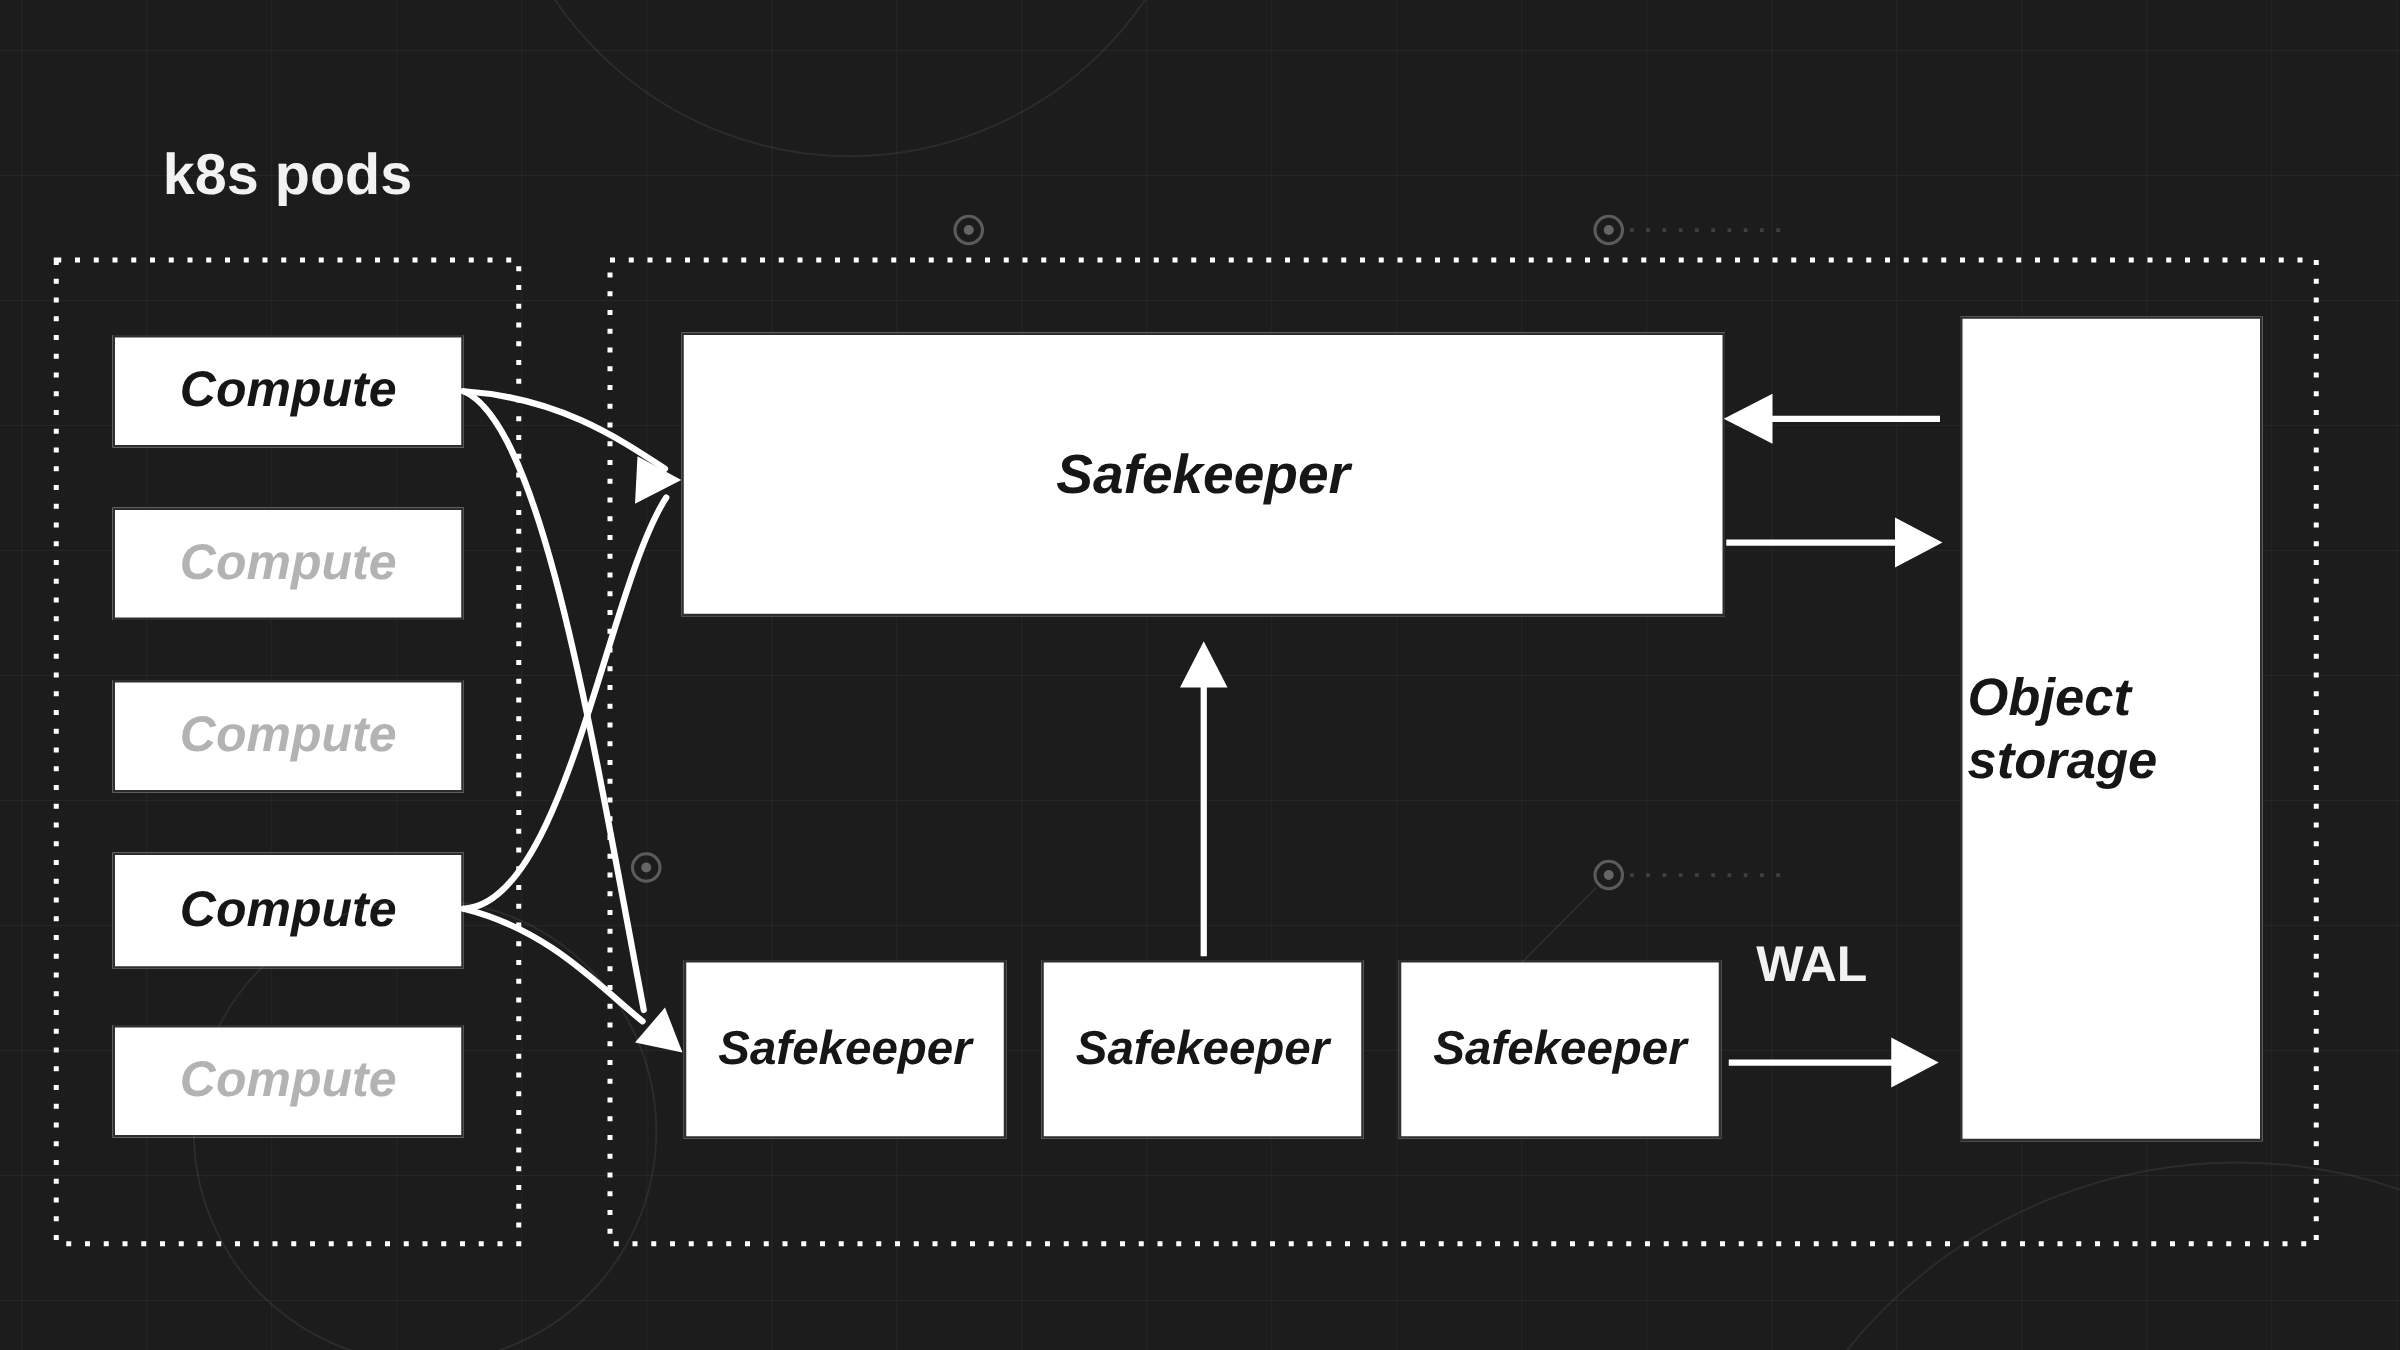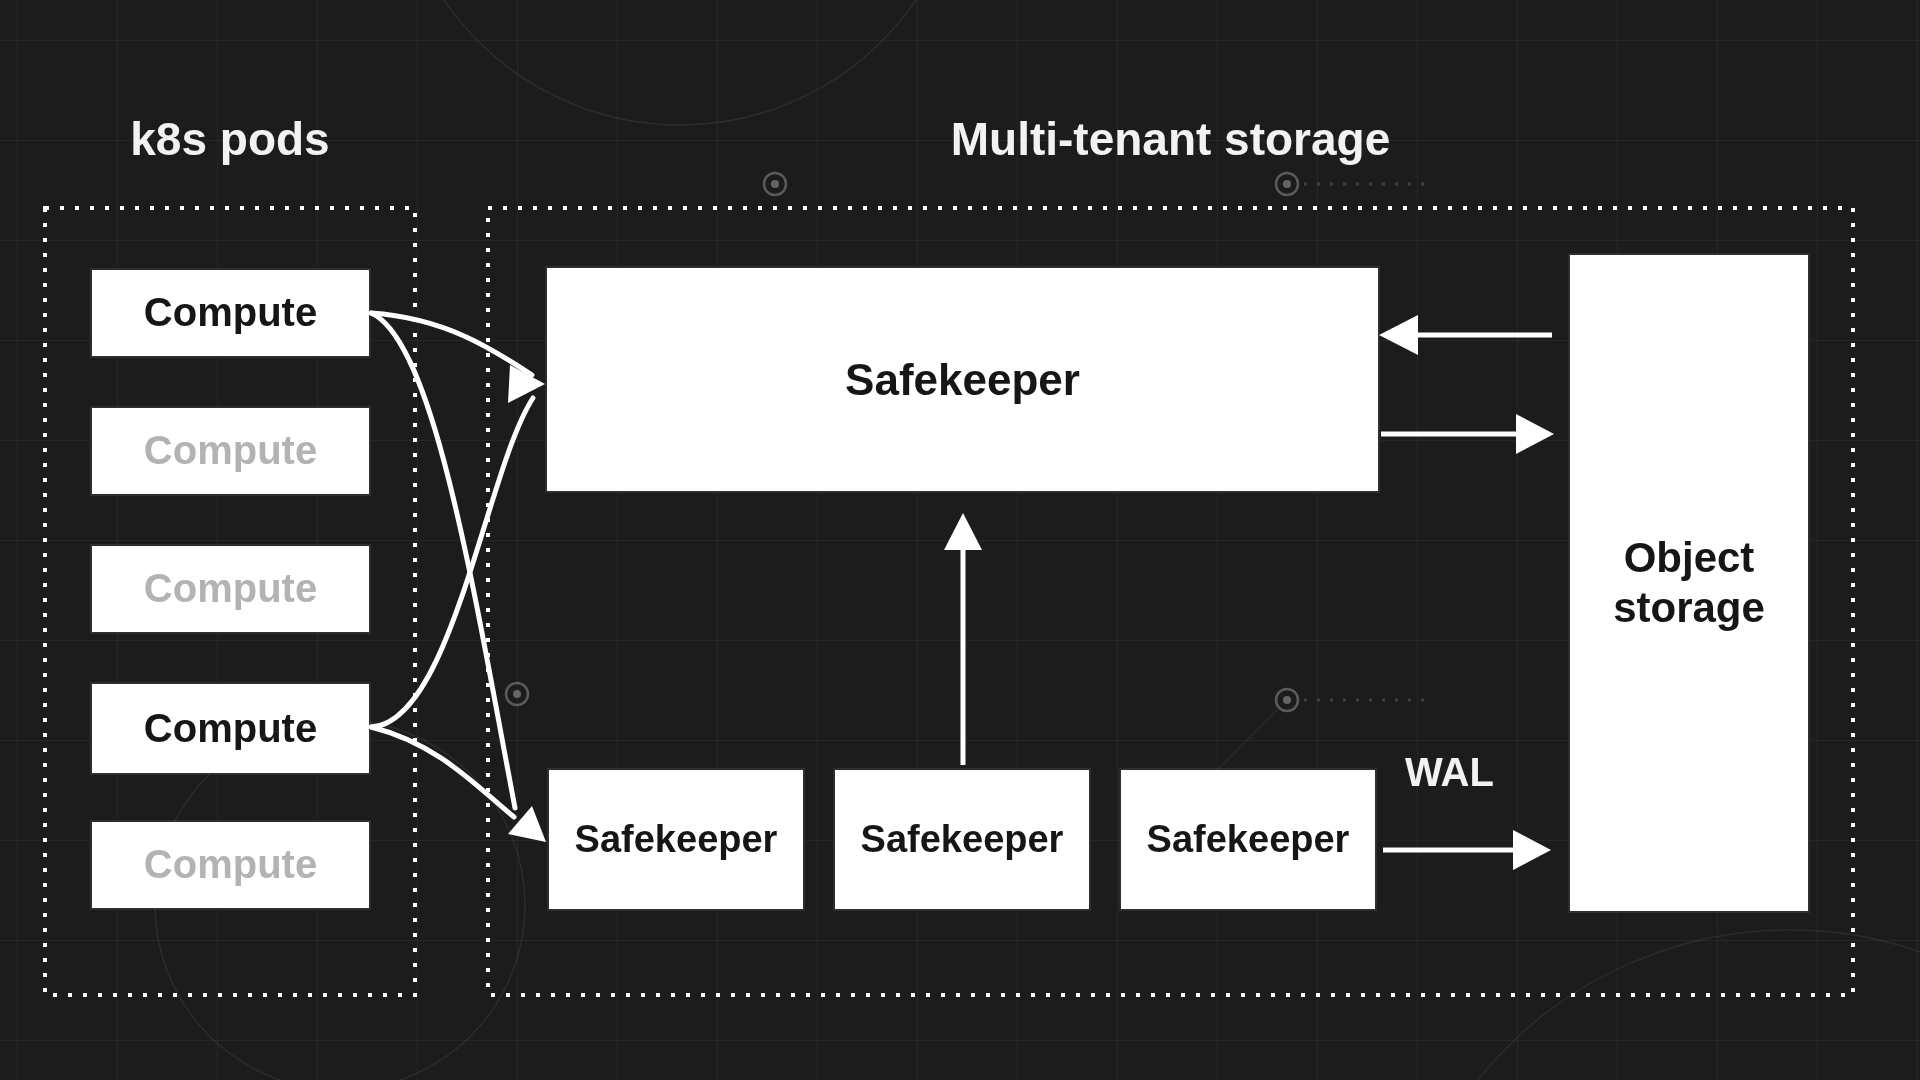--- a/index.html
+++ b/index.html
@@ -17,44 +17,43 @@
   .section-title{
     position:absolute;text-align:center;
     font-size:46px;font-weight:700;color:#f2f2f2;letter-spacing:0;
   }
   .node{
     position:absolute;box-sizing:border-box;
     background:var(--surface,#fff);
     border:2px solid #2e2e2e;
     display:flex;align-items:center;justify-content:center;
     font-weight:700;font-size:40px;color:var(--ink,#161616);
-    text-align:center;line-height:1.18;
+    line-height:1.18;font-style:italic;
   }
   .node::before{
     content:"";position:absolute;z-index:-1;
     left:-18px;top:13px;width:100%;height:100%;
     background:var(--accent,#888);
   }
   .compute.active{--accent:var(--green);color:var(--ink,#161616);}
   .compute.inactive{--accent:var(--grayAccent);color:var(--muted,#b3b3b3);}
   .pageserver{--accent:var(--purple);font-size:44px;}
   .safekeeper{--accent:var(--yellow);font-size:38px;}
-  .objstore{--accent:var(--orange);font-size:42px;padding:0 20px;}
+  .objstore{--accent:var(--orange);font-size:42px;padding:0 4px;}
   .annot{
     position:absolute;font-size:40px;font-weight:700;color:#f2f2f2;white-space:nowrap;
   }
   .overlay{position:absolute;left:0;top:0;width:1920px;height:1080px;pointer-events:none;}
 </style>
 </head>
 <body>
 
 <div class="stage">
 
   <div class="section-title" style="left:45px;top:112px;width:370px">k8s pods</div>
-  <div class="section-title" style="left:488px;top:112px;width:1365px">Multi-tenant storage</div>
 
   <div class="group">
     <div class="node compute active" style="left:90px;top:268px;width:281px;height:90px">
       <span>Compute</span>
     </div>
     <div class="node compute inactive" style="left:90px;top:406px;width:281px;height:90px">
       <span>Compute</span>
     </div>
     <div class="node compute inactive" style="left:90px;top:544px;width:281px;height:90px">
       <span>Compute</span>

